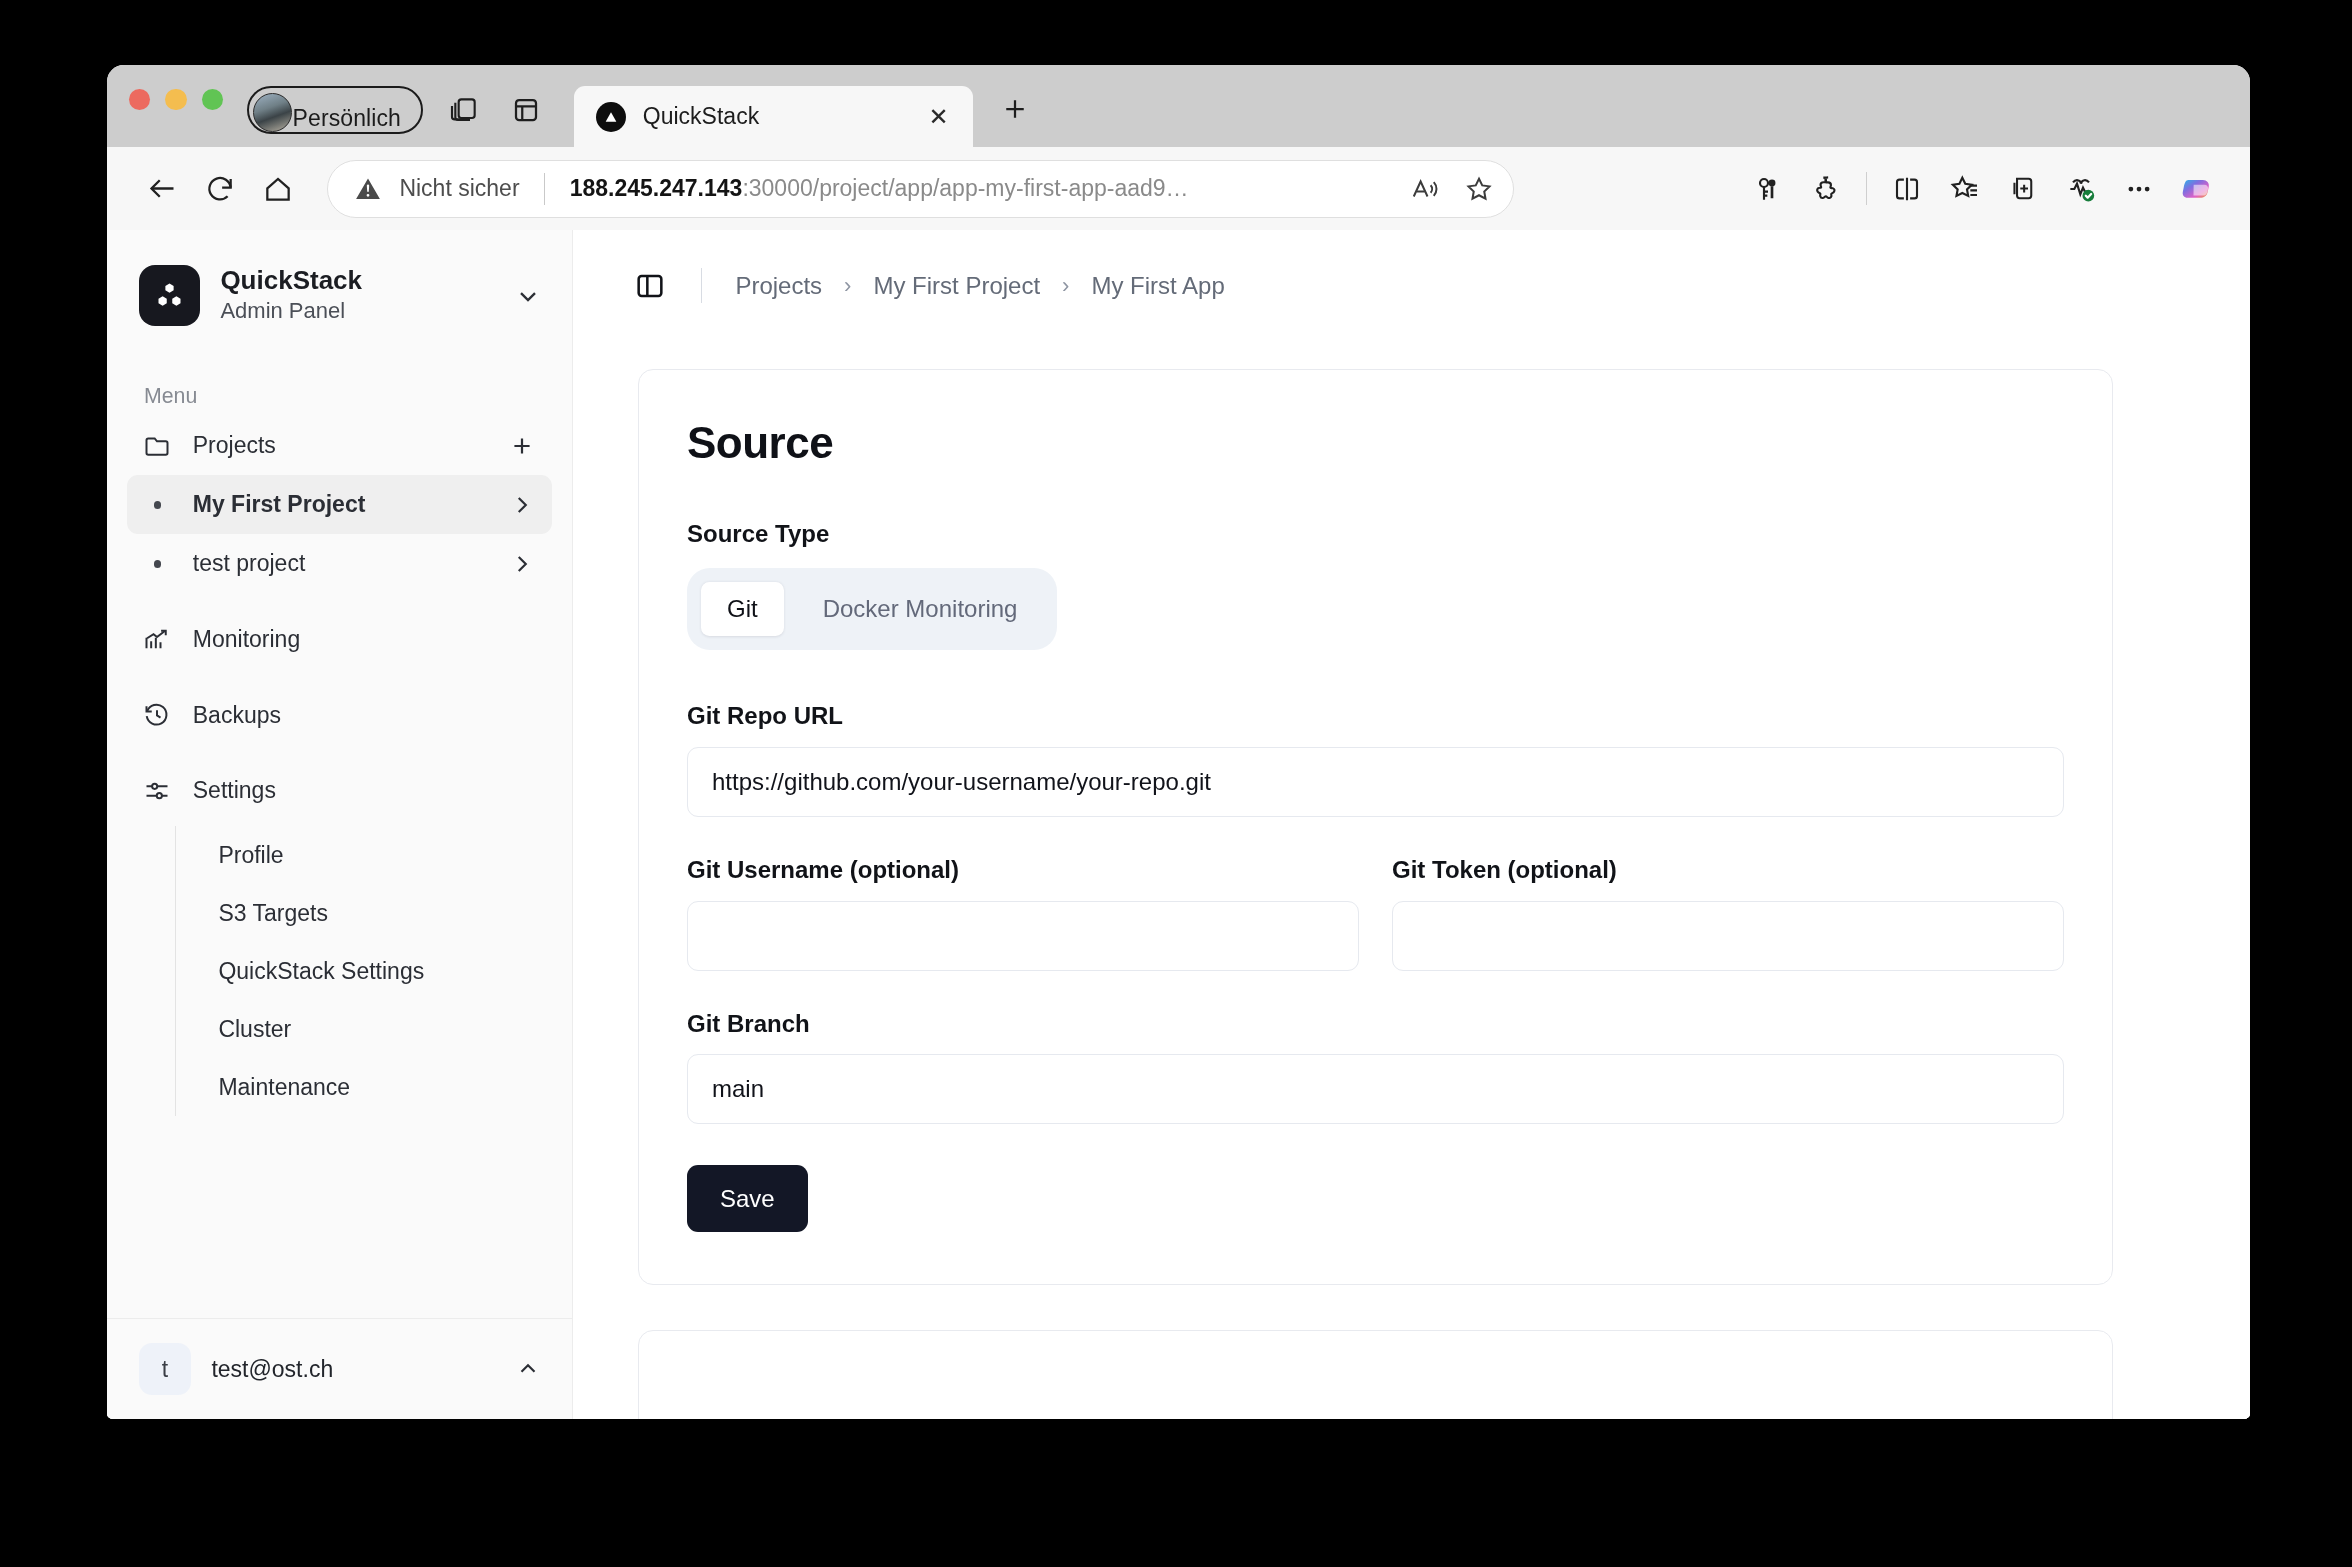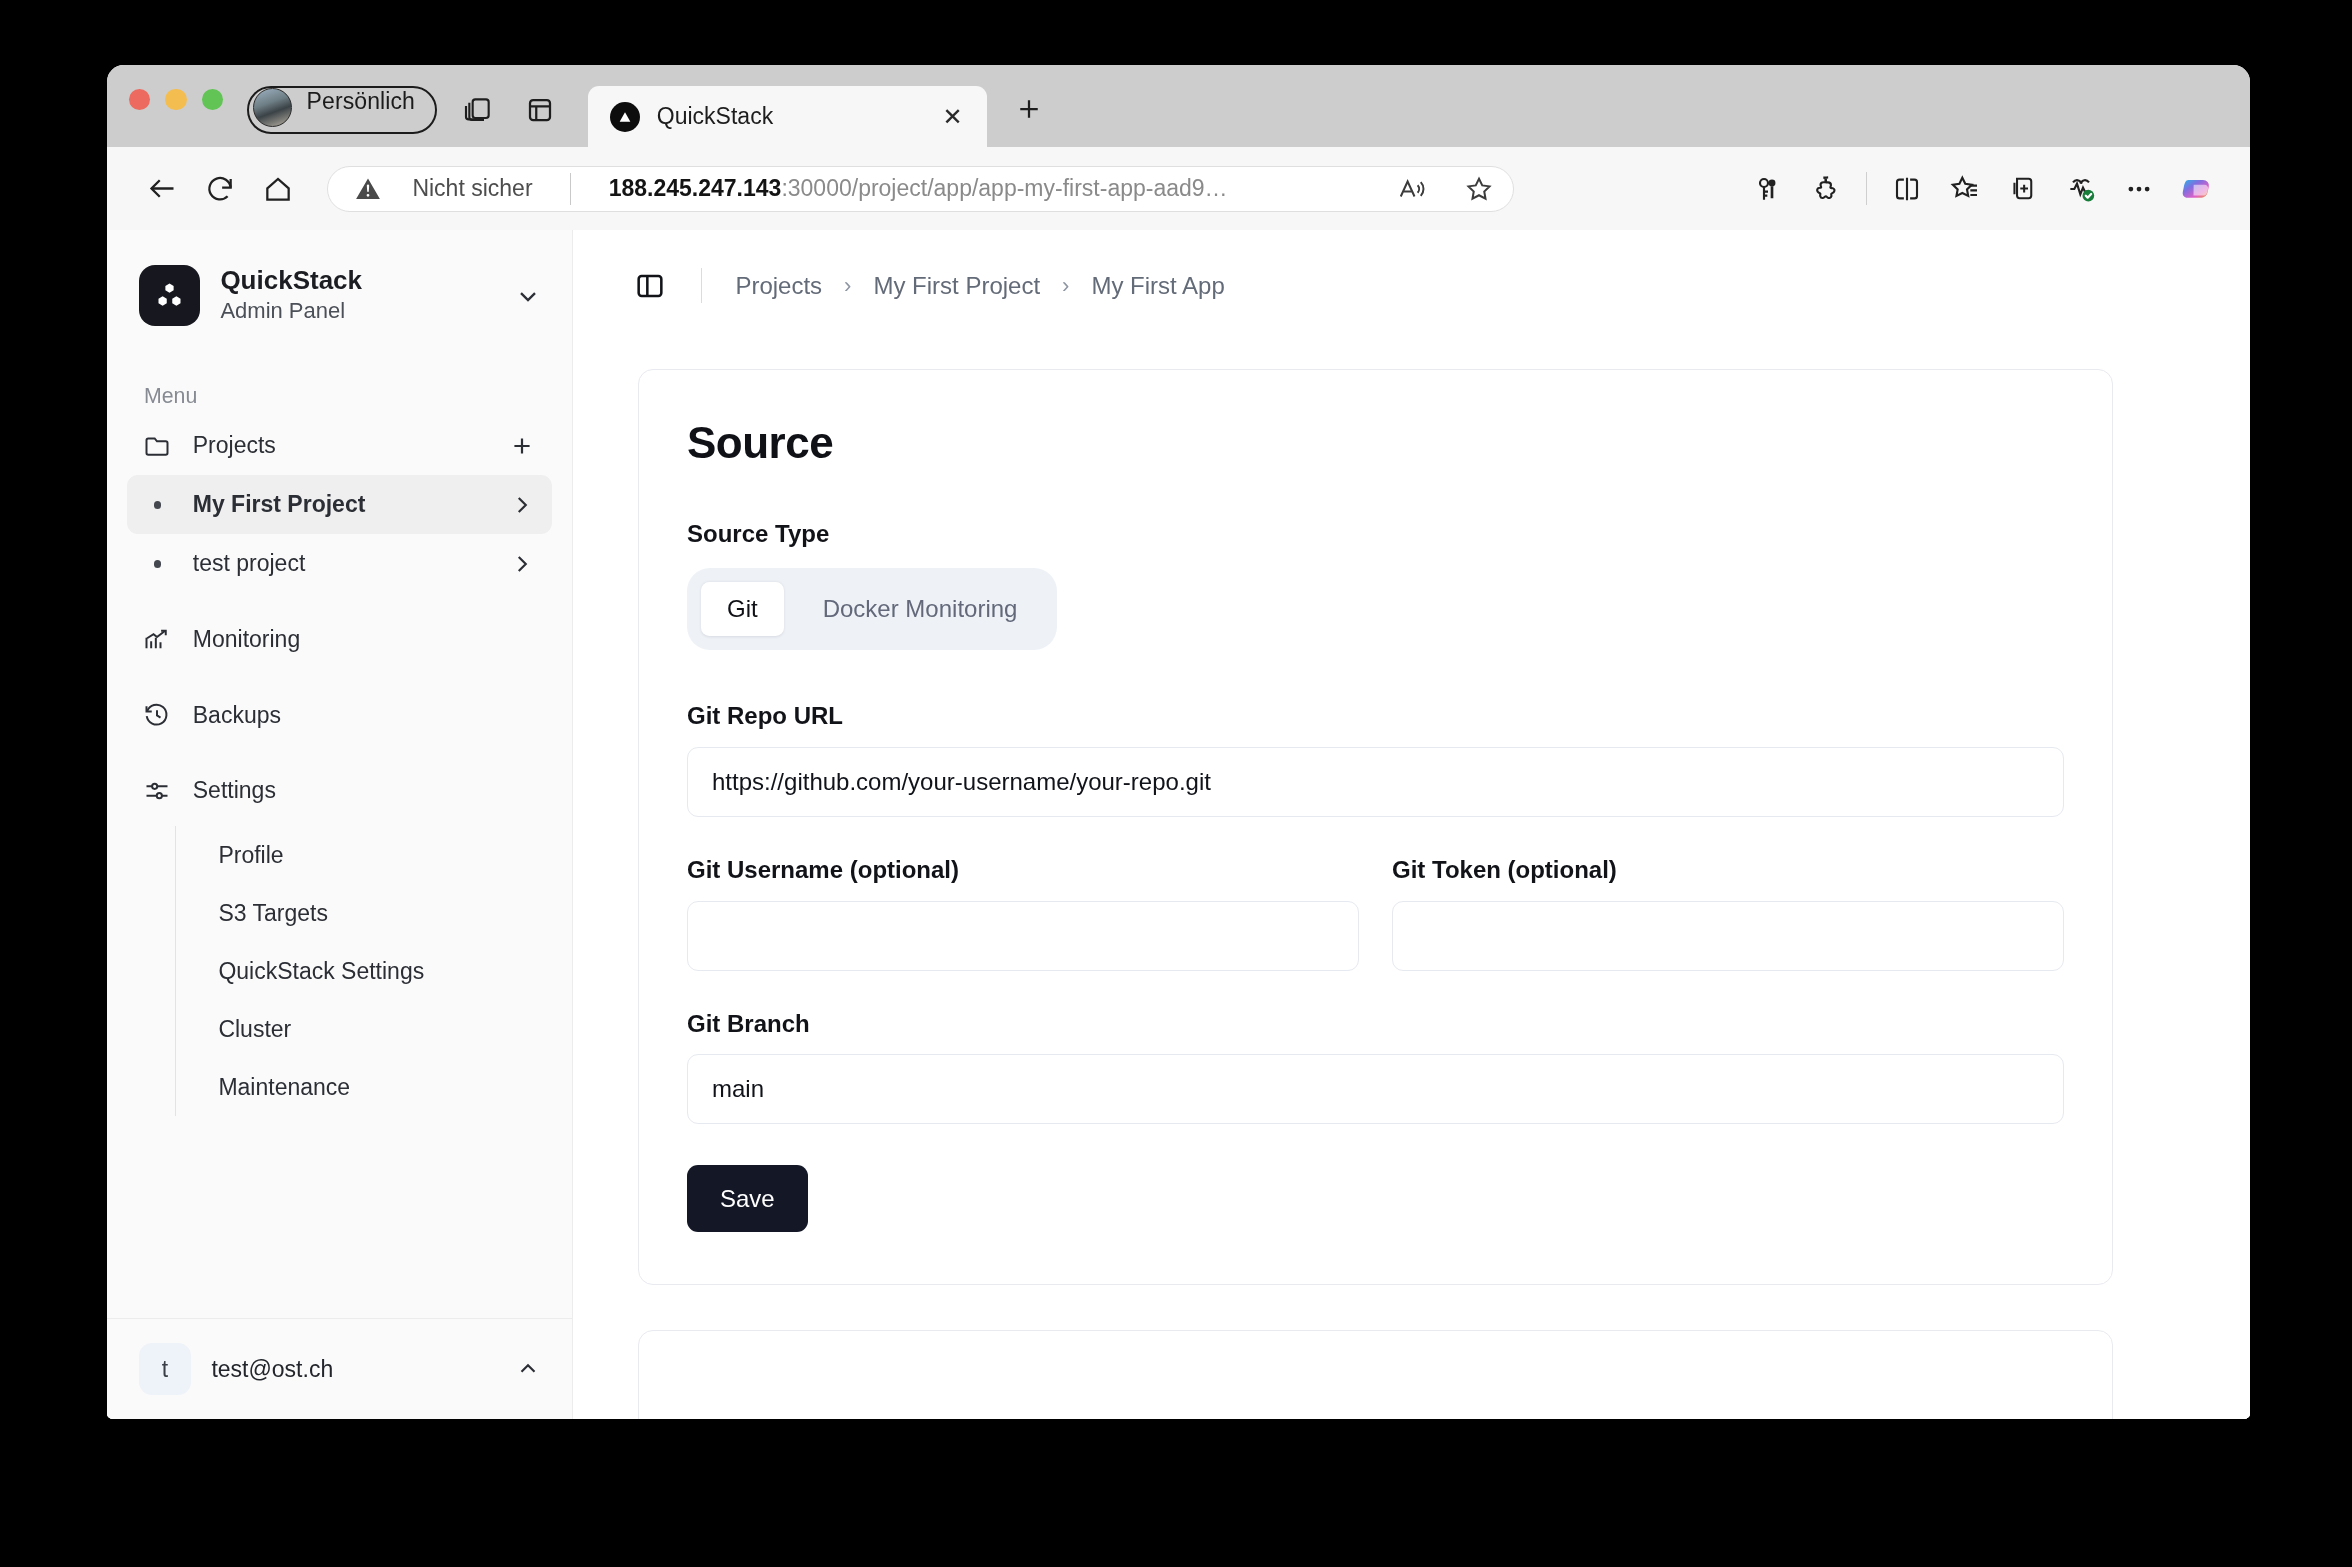--- a/index.html
+++ b/index.html
@@ -30,21 +30,21 @@
     align-items: flex-end;
     padding: 0 0 0 22px;
   }
   .traffic { display: flex; gap: 15px; align-items: center; height: 82px; padding-bottom: 13px; }
   .dot { width: 21.3px; height: 21.3px; border-radius: 50%; }
   .dot.red { background: #ec6a5f; }
   .dot.yellow { background: #f4bd4f; }
   .dot.green { background: #61c454; }
 
   .profile-pill {
-    display: flex; align-items: flex-start; gap: 15px;
+    display: flex; align-items: flex-end; gap: 1px;
     height: 48px; margin: 0 0 13px 24px;
     padding: 0 20.4px 0 3.7px;
     border: 2.3px solid #1b1b1b;
     border-radius: 24px;
     background: transparent;
   }
   .profile-avatar {
     width: 39px; height: 39px; border-radius: 50%;
     background: linear-gradient(160deg,#9fb3c4 0%,#6f7f86 38%,#3b4347 60%,#b9b2a4 100%);
     border: 1.9px solid #2b2b2b;
@@ -84,28 +84,28 @@
     padding: 0 24px 0 26px;
     gap: 0;
   }
   .tb-btn {
     width: 58px; height: 58px; flex: none;
     display: flex; align-items: center; justify-content: center;
     color: #212121; border-radius: 7.4px;
   }
   .omnibox {
     flex: 1;
-    height: 46px; margin: 0 20.4px;
+    height: 58px; margin: 0 20.4px;
     max-width: 1187px;
     background: #ffffff;
     border: 1.4px solid #dfdfdf;
     border-radius: 29px;
     display: flex; align-items: center;
     padding: 0 9.3px 0 26px;
-    gap: 17px;
+    gap: 4px;
   }
   .warn-ico { width: 28px; height: 28px; flex: none; color: #4a4a4a; }
   .omni-warn { font-size: 23px; color: #4d4d4d; margin-left: 13px; white-space: nowrap; }
   .omni-sep { width: 1.4px; height: 32px; background: #c9c9c9; margin: 0 20.4px; flex: none; }
   .omni-url { font-size: 23px; color: #8a8a8a; white-space: nowrap; overflow: hidden; flex: 1; }
   .omni-url b { color: #141414; font-weight: 700; }
   .omni-act { width: 50px; height: 50px; flex: none; display:flex; align-items:center; justify-content:center; color:#3c3c3c; }
   .tb-right { display: flex; align-items: center; margin-left: auto; }
   .tb-div { width: 1.4px; height: 33px; background: #cfcfcf; margin: 0 11px; }
 

